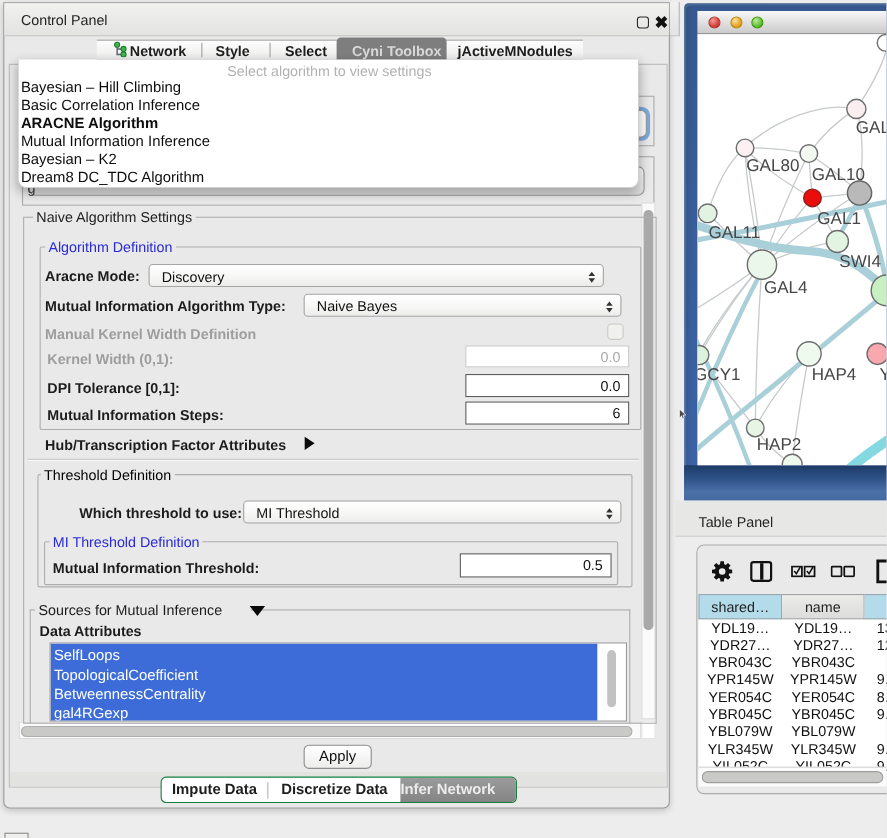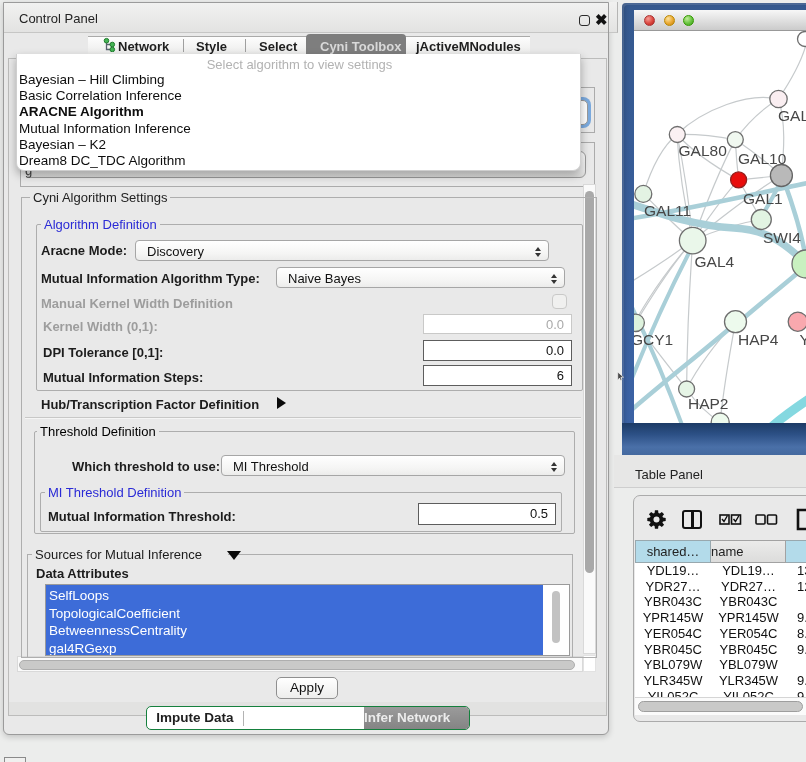--- a/index.html
+++ b/index.html
@@ -53,21 +53,21 @@
 </div>
 <div class="abs" style="left:25px;top:163px;font-size:13px;color:#444;z-index:5">g</div>
 
 <div class="abs" style="left:583px;top:184px;width:13px;height:470px;background:#fafafa;border:1px solid #d9d9d9"></div>
 <div class="abs" style="left:583px;top:655px;width:13px;height:17px;background:#ffffff;border:1px solid #e2e2e2"></div>
 <div class="abs" style="left:585px;top:191px;width:9px;height:382px;background:#a9a9a9;border-radius:5px"></div>
 <div class="abs" style="left:17px;top:656px;width:566px;height:16px;background:#fafafa;border:1px solid #d9d9d9"></div>
 <div class="abs" style="left:19px;top:660px;width:556px;height:10px;background:#c9c9c8;border:1px solid #aeaeae;border-radius:5px"></div>
 
 <div class="abs" style="left:21px;top:197px;width:576px;height:461px;border:1px solid #aeaeae"></div>
-<div class="gtitle" style="left:30px;top:191px;color:#222">Cyni Algorithm Settings</div>
+<div class="gtitle" style="left:30px;top:191px;color:#222">Naive Algorithm Settings</div>
 
 <div class="grp" style="left:36px;top:224px;width:547px;height:167px"></div>
 <div class="gtitle" style="left:41px;top:218px;color:#2a2ad6">Algorithm Definition</div>
 <div class="lbl" style="left:41px;top:243px">Aracne Mode:</div>
 <div class="combo" style="left:135px;top:240px;width:414px;height:21px">
     <span class="tx">Discovery</span>
     <span class="spin"></span>
   </div>
 <div class="lbl" style="left:41px;top:271px">Mutual Information Algorithm Type:</div>
 <div class="combo" style="left:276px;top:267px;width:289px;height:21px">
@@ -75,21 +75,21 @@
     <span class="spin"></span>
   </div>
 <div class="lbl dis" style="left:41px;top:296px">Manual Kernel Width Definition</div>
 <div class="abs" style="left:552px;top:294px;width:15px;height:15px;background:#f0f0ef;border:1px solid #c9c9c8;border-radius:4px"></div>
 <div class="lbl dis" style="left:43px;top:319px">Kernel Width (0,1):</div>
 <div class="field" style="left:423px;top:314px;width:149px;height:20px;border:1px solid #c9c9c8;color:#a9a9a9">0.0</div>
 <div class="lbl" style="left:43px;top:345px">DPI Tolerance [0,1]:</div>
 <div class="field" style="left:423px;top:340px;width:149px;height:21px;border:1.5px solid #5d5d5d">0.0</div>
 <div class="lbl" style="left:43px;top:370px">Mutual Information Steps:</div>
 <div class="field" style="left:423px;top:365px;width:149px;height:21px;border:1.5px solid #5d5d5d">6</div>
-<div class="lbl" style="left:41px;top:397px">Hub/Transcription Factor Definition</div>
+<div class="lbl" style="left:41px;top:397px">Hub/Transcription Factor Attributes</div>
 <div class="abs" style="left:277px;top:397px;width:0;height:0;border-top:6px solid transparent;border-bottom:6px solid transparent;border-left:9px solid #0a0a0a"></div>
 <div class="abs" style="left:25px;top:417px;width:556px;height:1px;background:#c8c8c7;box-shadow:0 1px 0 #f5f5f5"></div>
 
 <div class="grp" style="left:34px;top:431px;width:541px;height:103px"></div>
 <div class="gtitle" style="left:37px;top:425px;color:#000000">Threshold Definition</div>
 <div class="lbl" style="left:72px;top:459px">Which threshold to use:</div>
 <div class="combo" style="left:221px;top:455px;width:344px;height:21px">
     <span class="tx">MI Threshold</span>
     <span class="spin"></span>
   </div>
@@ -108,20 +108,21 @@
   <div class="abs" style="left:0;top:0;width:497px;height:71px;background:#3d6cd8"></div>
   <div class="abs" style="left:3px;top:2px;color:#fff;line-height:17.6px">SelfLoops<br>TopologicalCoefficient<br>BetweennessCentrality<br>gal4RGexp</div>
   <div class="abs" style="left:506px;top:6px;width:8px;height:52px;background:#c2c2c2;border-radius:4px"></div>
 </div>
 
 <div class="abs" style="left:276px;top:677px;width:62px;height:21.5px;background:linear-gradient(#ffffff,#ededec);border:1px solid #8f8f8f;border-radius:5px;text-align:center;font-size:13.5px;color:#111;line-height:19px">Apply</div>
 
 <div class="abs" style="left:146px;top:706px;width:324px;height:24px;background:#fff;border:1px solid #15803d;border-radius:5px;overflow:hidden">
   <div class="abs b" style="left:0;top:0;width:96px;height:24px;text-align:center;line-height:22px;font-size:13.5px;color:#1e1e1e">Impute Data</div>
   <div class="abs" style="left:96px;top:4px;width:1px;height:15px;background:#b3b3b3"></div>
+  <div class="abs b" style="left:97px;top:0;width:120px;height:24px;text-align:center;line-height:22px;font-size:13.5px;color:#1e1e1e">Discretize Data</div>
   <div class="abs b" style="left:217px;top:0;width:107px;height:24px;background:linear-gradient(#9b9b9b,#828282);text-align:left;line-height:22px;font-size:13.5px;color:#ececec">Infer Network</div>
 </div>
 
 <div class="abs" style="left:4px;top:757px;width:22px;height:12px;background:#f0f0ef;border:1.5px solid #8a8a8a"></div>
 
 <div class="abs" style="left:622px;top:3px;width:184px;height:452px;background:linear-gradient(#35598f,#3c63a6);border-radius:4px 0 0 0;box-shadow:inset 2px 2px 0 rgba(255,255,255,0.12), inset 3px 0 4px rgba(0,0,0,0.15)">
   <div class="abs" style="left:12px;top:7px;width:172px;height:21px;background:linear-gradient(#f7f7f7,#cbcbcb);border-bottom:1px solid #999"></div>
   <div class="abs" style="left:22px;top:12px;width:11px;height:11px;border-radius:50%;background:radial-gradient(circle at 35% 30%,#f49e97,#dc4840 55%,#b2201c);border:0.5px solid #a33"></div>
   <div class="abs" style="left:42px;top:12px;width:11px;height:11px;border-radius:50%;background:radial-gradient(circle at 35% 30%,#fbe3a0,#eaa832 55%,#c07f12);border:0.5px solid #b80"></div>
   <div class="abs" style="left:61px;top:12px;width:11px;height:11px;border-radius:50%;background:radial-gradient(circle at 35% 30%,#c0eb9a,#68c43f 55%,#3d9922);border:0.5px solid #390"></div>
@@ -226,21 +227,21 @@
     <rect x="1" y="1" width="9" height="9" fill="none" stroke="#111" stroke-width="1.6" rx="1"></rect>
     <rect x="12.5" y="1" width="9" height="9" fill="none" stroke="#111" stroke-width="1.6" rx="1"></rect>
   </svg>
   <svg class="abs" style="left:162px;top:12px" width="20" height="23" viewBox="0 0 20 23">
     <path d="M2 2 L12 2 L18 8 L18 21 L2 21 Z" fill="none" stroke="#111" stroke-width="2.6"></path>
     <path d="M12 2 L12 8 L18 8" fill="none" stroke="#111" stroke-width="2"></path>
   </svg>
 
   <div class="abs" style="left:1px;top:44px;width:178px;height:157px;background:#fff"></div>
   <div class="abs" style="left:1px;top:44px;width:76px;height:23px;background:#b3dbea;border:1px solid #98a8ae;font-size:13px;color:#222;text-align:center;line-height:21px">shared…</div>
-  <div class="abs" style="left:77px;top:44px;width:75px;height:23px;background:linear-gradient(#ebebea,#dcdcdb);border:1px solid #a2a2a2;border-left:none;font-size:13px;color:#222;text-align:left;line-height:21px">name</div>
+  <div class="abs" style="left:77px;top:44px;width:75px;height:23px;background:linear-gradient(#ebebea,#dcdcdb);border:1px solid #a2a2a2;border-left:none;font-size:13px;color:#222;text-align:center;line-height:21px">name</div>
   <div class="abs" style="left:152px;top:44px;width:28px;height:23px;background:#b3dbea;border:1px solid #98a8ae;border-left:none"></div>
   <div class="abs" style="left:1px;top:67px;width:76px;font-size:13px;color:#111;text-align:center;line-height:15.7px">YDL19…<br>YDR27…<br>YBR043C<br>YPR145W<br>YER054C<br>YBR045C<br>YBL079W<br>YLR345W<br>YIL052C</div>
   <div class="abs" style="left:77px;top:67px;width:75px;font-size:13px;color:#111;text-align:center;line-height:15.7px">YDL19…<br>YDR27…<br>YBR043C<br>YPR145W<br>YER054C<br>YBR045C<br>YBL079W<br>YLR345W<br>YIL052C</div>
   <div class="abs" style="left:163px;top:67px;width:30px;font-size:13px;color:#111;line-height:15.7px">13<br>12<br>&nbsp;<br>9.<br>8.<br>9.<br>&nbsp;<br>9.<br>9.</div>
 
   <div class="abs" style="left:1px;top:201px;width:178px;height:18px;background:#fbfbfb;border-top:1px solid #d5d5d5"></div>
   <div class="abs" style="left:4px;top:204.5px;width:165px;height:11.5px;background:#c9c9c8;border:1px solid #9e9e9e;border-radius:6px"></div>
 </div>
 
 <svg class="abs" style="left:616.5px;top:371px;z-index:70" width="7" height="10" viewBox="0 0 7 10">

